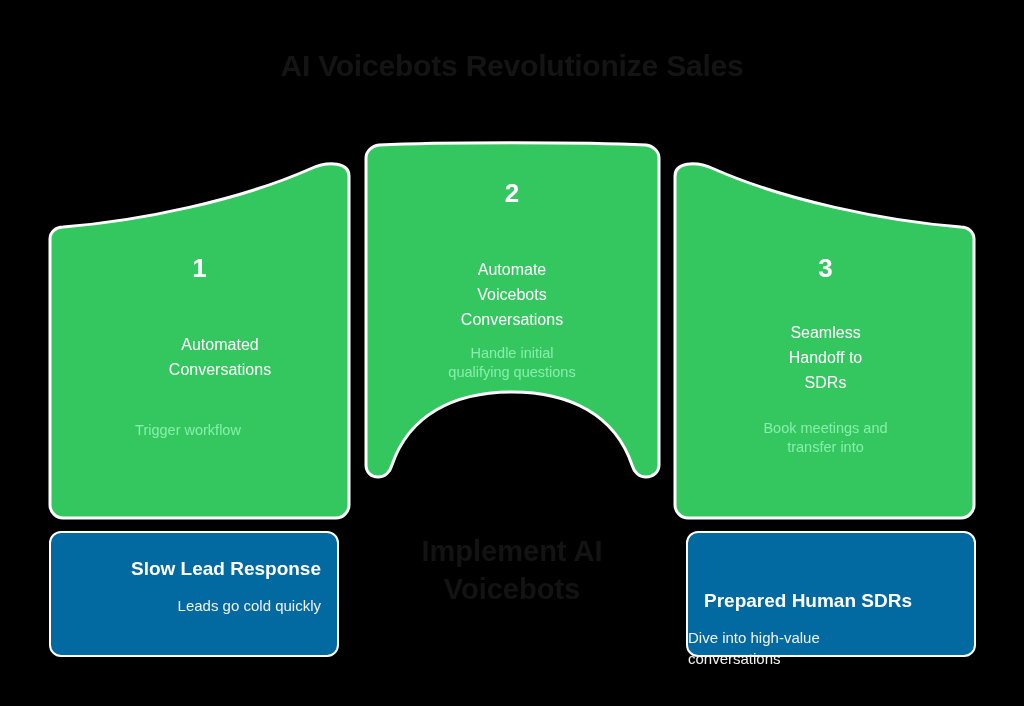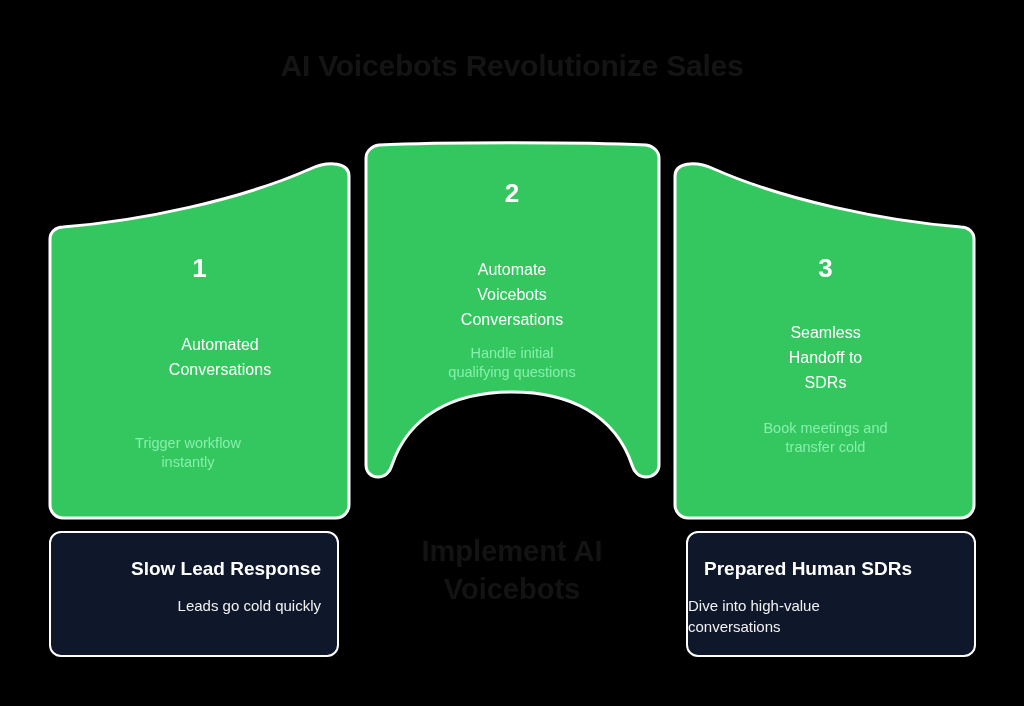--- a/index.html
+++ b/index.html
@@ -82,34 +82,34 @@
   .panel-sub {
     font-size: 14.5px;
     font-weight: normal;
     line-height: 19px;
     color: #86efac;
   }
 
   
   #p1-num   { left: 50px;  top: 253px; width: 299px; }
   #p1-title { left: 50px;  top: 332px; width: 340px; }
-  #p1-sub   { left: 50px;  top: 434px; width: 276px; }
+  #p1-sub   { left: 50px;  top: 421px; width: 276px; }
   
   #p2-num   { left: 366px; top: 178px; width: 292px; }
   #p2-title { left: 366px; top: 257px; width: 292px; }
   #p2-sub   { left: 366px; top: 344px; width: 292px; }
   
   #p3-num   { left: 676px; top: 253px; width: 299px; }
   #p3-title { left: 676px; top: 320px; width: 299px; }
   #p3-sub   { left: 676px; top: 419px; width: 299px; }
 
   
   .card {
     position: absolute;
-    background: #0f172a;
+    background: #0369a1;
     border: 2px solid #ffffff;
     border-radius: 12px;
     box-sizing: border-box;
   }
   #card-left {
     left: 49px;
     top: 531px;
     width: 290px;
     height: 126px;
   }
@@ -135,21 +135,21 @@
     font-weight: normal;
     color: #f2f2f2;
     line-height: 21px;
     left: 0;
     right: 16px;
     top: 62px;
   }
   #card-left .card-title,
   #card-left .card-sub { text-align: right; }
   #card-right .card-title,
-  #card-right .card-sub { text-align: left; }
+  #card-right .card-sub { text-align: left; margin-top: 32px; }
 </style>
 </head>
 <body>
 
 <div id="stage">
 
   <div class="headline">
     <span>AI Voicebots Revolutionize Sales</span>
   </div>
 
@@ -194,21 +194,20 @@
              Z"></path>
   </svg>
 
   <div id="p1-num" class="panel-text panel-num">1</div>
   <div id="p1-title" class="panel-text panel-title">
     <div>Automated</div>
     <div>Conversations</div>
   </div>
   <div id="p1-sub" class="panel-text panel-sub">
     <div>Trigger workflow</div>
-    <div>instantly</div>
   </div>
 
   <div id="p2-num" class="panel-text panel-num">2</div>
   <div id="p2-title" class="panel-text panel-title">
     <div>Automate</div>
     <div>Voicebots</div>
     <div>Conversations</div>
   </div>
   <div id="p2-sub" class="panel-text panel-sub">
     <div>Handle initial</div>
@@ -216,21 +215,21 @@
   </div>
 
   <div id="p3-num" class="panel-text panel-num">3</div>
   <div id="p3-title" class="panel-text panel-title">
     <div>Seamless</div>
     <div>Handoff to</div>
     <div>SDRs</div>
   </div>
   <div id="p3-sub" class="panel-text panel-sub">
     <div>Book meetings and</div>
-    <div>transfer cold</div>
+    <div>transfer into</div>
   </div>
 
   <div id="card-left" class="card">
     <div class="card-title">Slow Lead Response</div>
     <div class="card-sub">Leads go cold quickly</div>
   </div>
 
   <div id="card-right" class="card">
     <div class="card-title">Prepared Human SDRs</div>
     <div class="card-sub">

